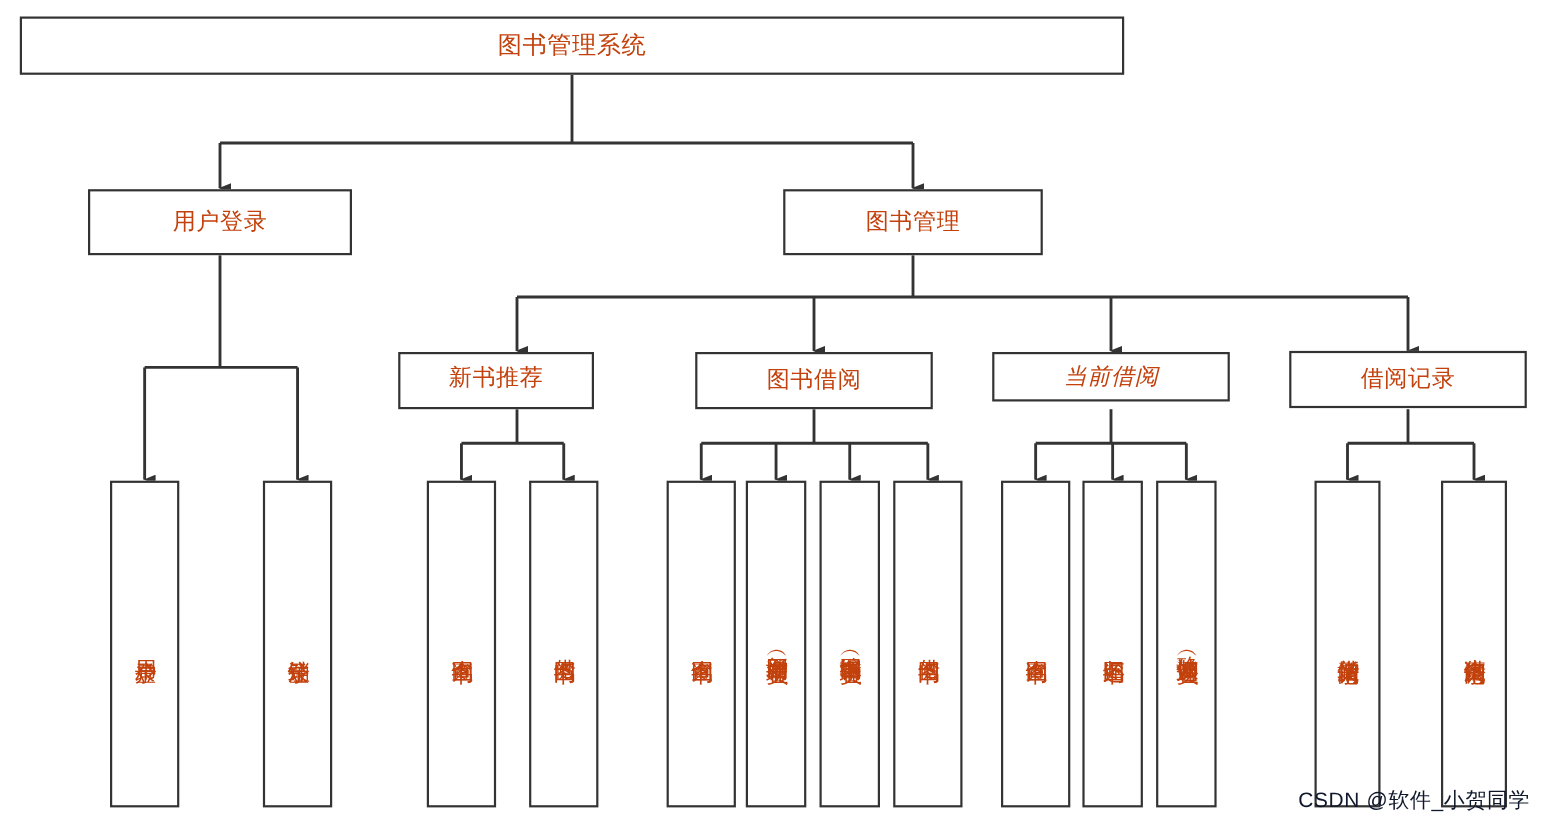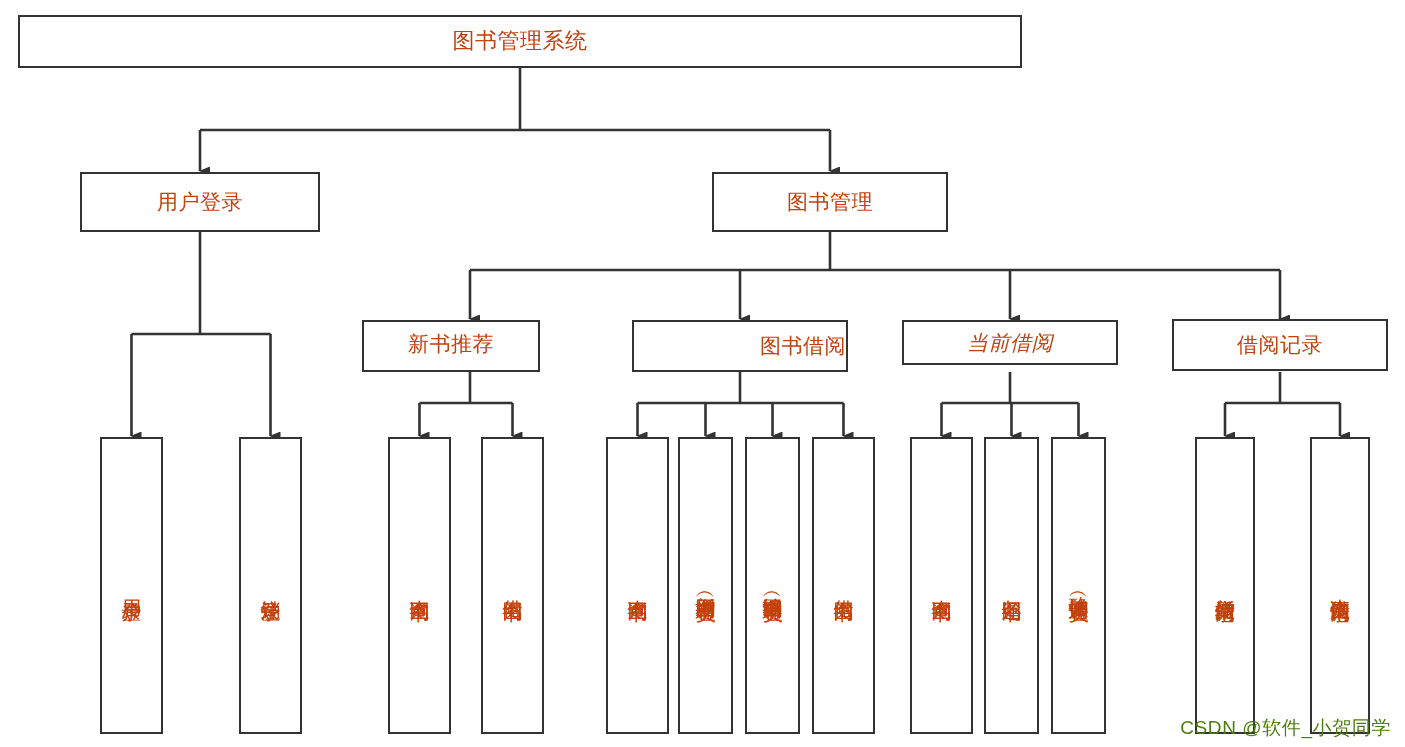--- a/index.html
+++ b/index.html
@@ -45,21 +45,21 @@
     font-size: 20px;
     letter-spacing: 1px;
     line-height: 1.05;
   }
   .node.root .label { font-size: 22px; }
   .watermark {
     position: absolute;
     right: 14px;
     bottom: 6px;
     font-size: 19px;
-    color: #4d7c0f;
+    color: #0f172a;
     letter-spacing: 0.6px;
     white-space: nowrap;
     pointer-events: none;
   }
 </style>
 </head>
 <body>
 
 <div id="stage">
 
@@ -112,21 +112,21 @@
       </div>
       <div class="node l2" style="left: 80px; top: 172px; width: 240px; height: 60px;">
         <span class="label">用户登录</span>
       </div>
       <div class="node l2" style="left: 712px; top: 172px; width: 236px; height: 60px;">
         <span class="label">图书管理</span>
       </div>
       <div class="node l3" style="left: 362px; top: 320px; width: 178px; height: 52px; font-family: Liberation Mono, monospace;">
         <span class="label">新书推荐</span>
       </div>
-      <div class="node l3" style="left: 632px; top: 320px; width: 216px; height: 52px; justify-content: flex-end;">
+      <div class="node l3" style="left: 632px; top: 320px; width: 216px; height: 52px;">
         <span class="label">图书借阅</span>
       </div>
       <div class="node l3" style="left: 902px; top: 320px; width: 216px; height: 45px; font-style: italic;">
         <span class="label">当前借阅</span>
       </div>
       <div class="node l3" style="left: 1172px; top: 319px; width: 216px; height: 52px;">
         <span class="label">借阅记录</span>
       </div>
       <div class="node leaf vertical" style="left: 100px; top: 437px; width: 63px; height: 297px;">
         <span class="label">用户登录</span>

